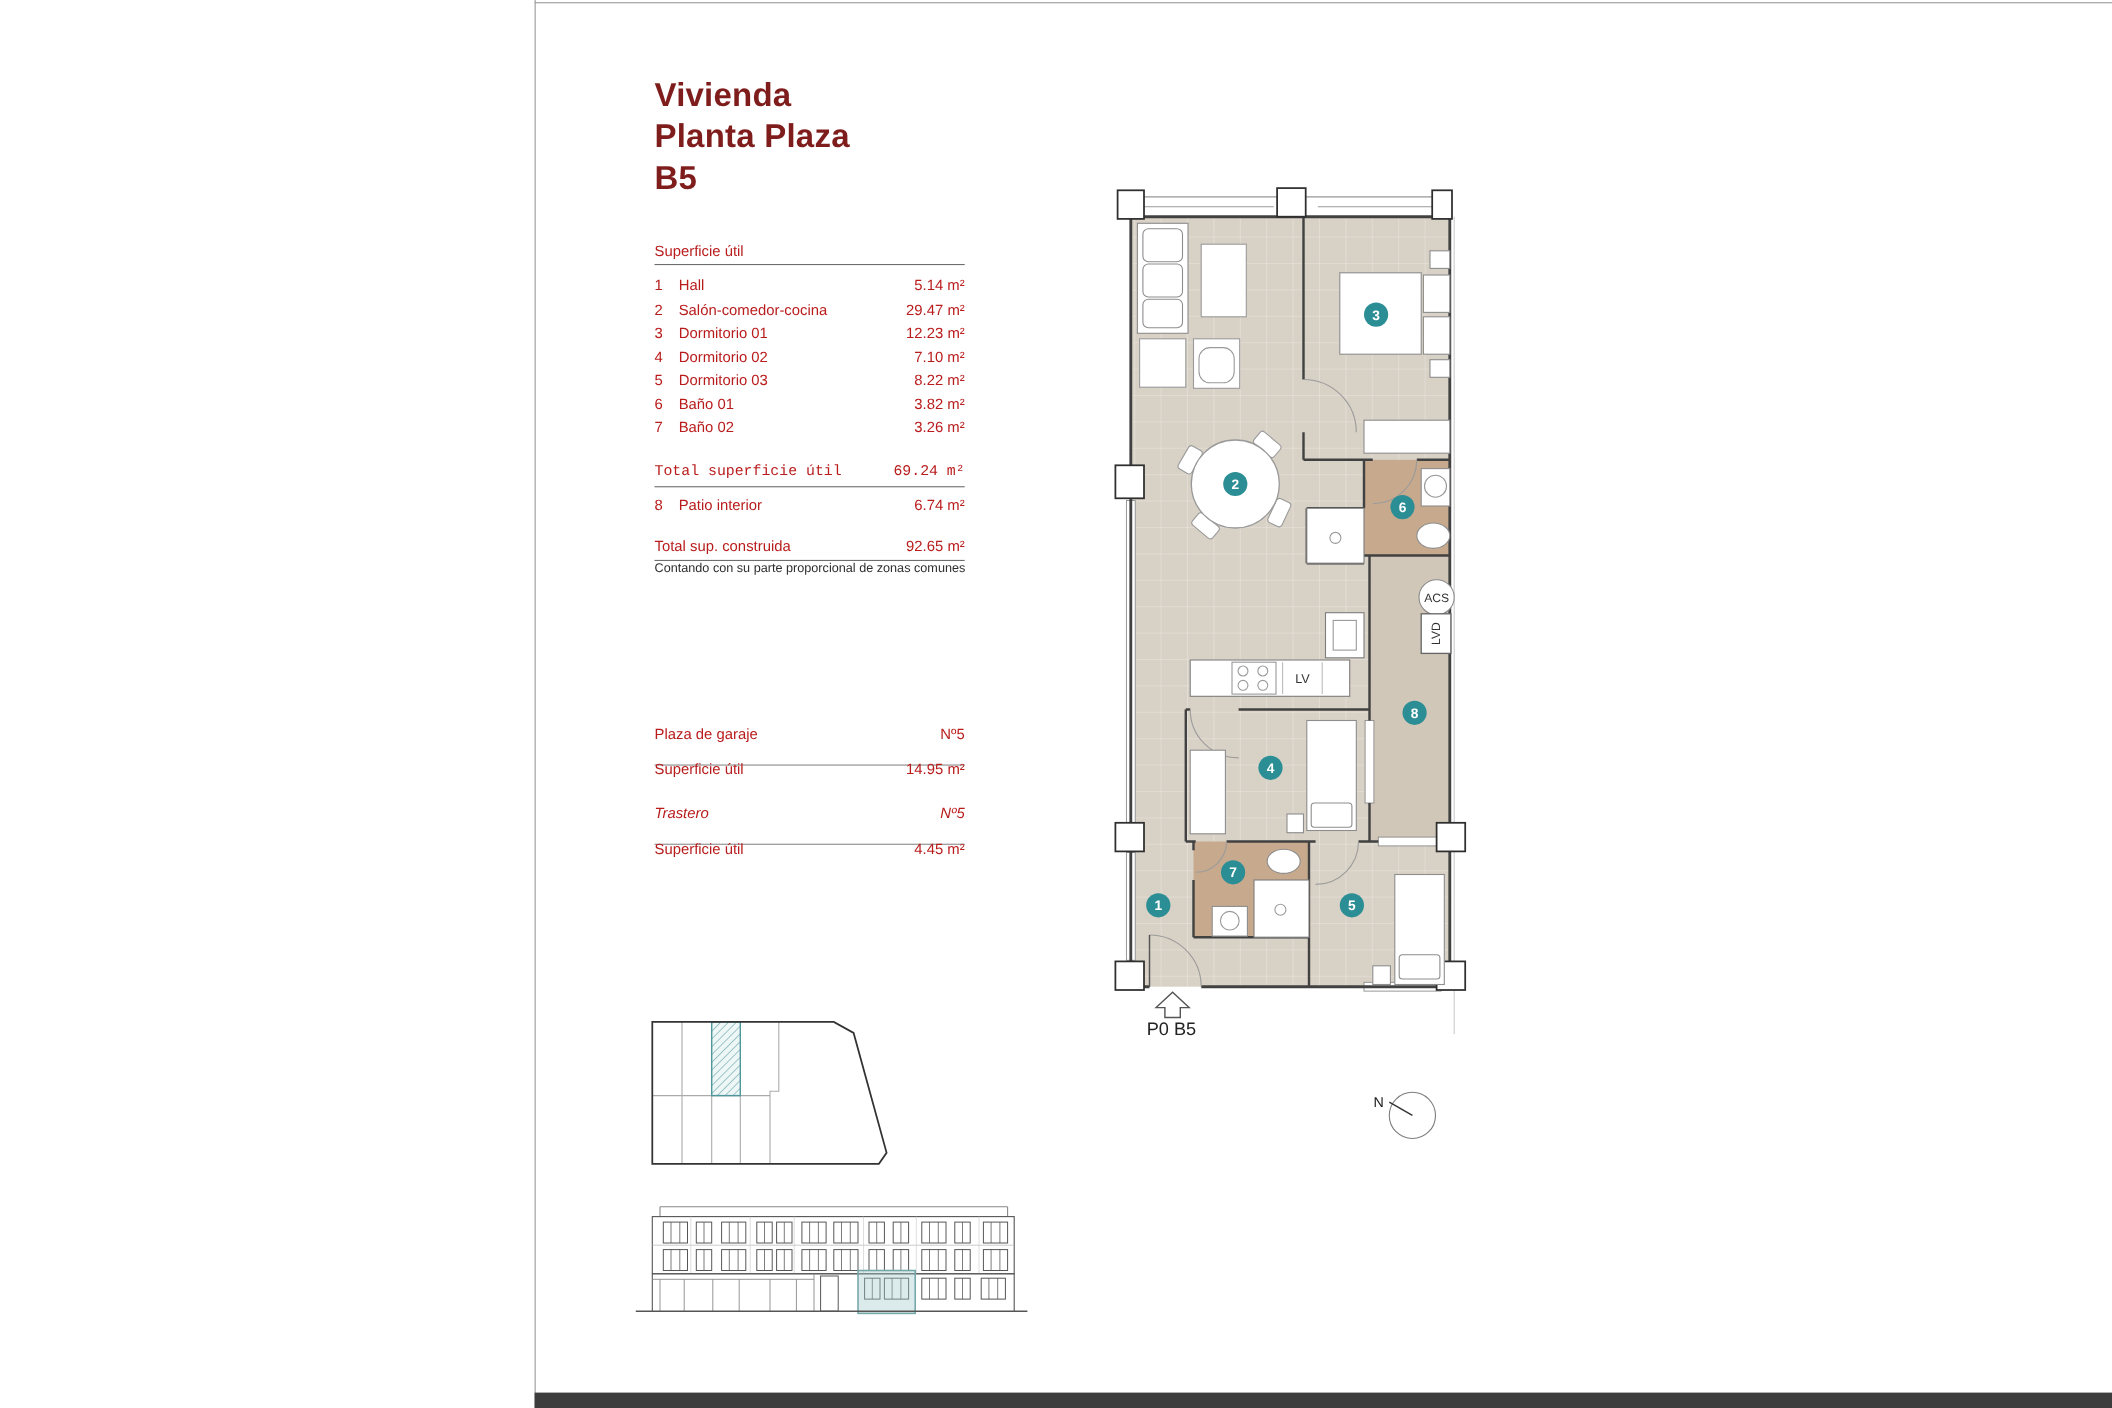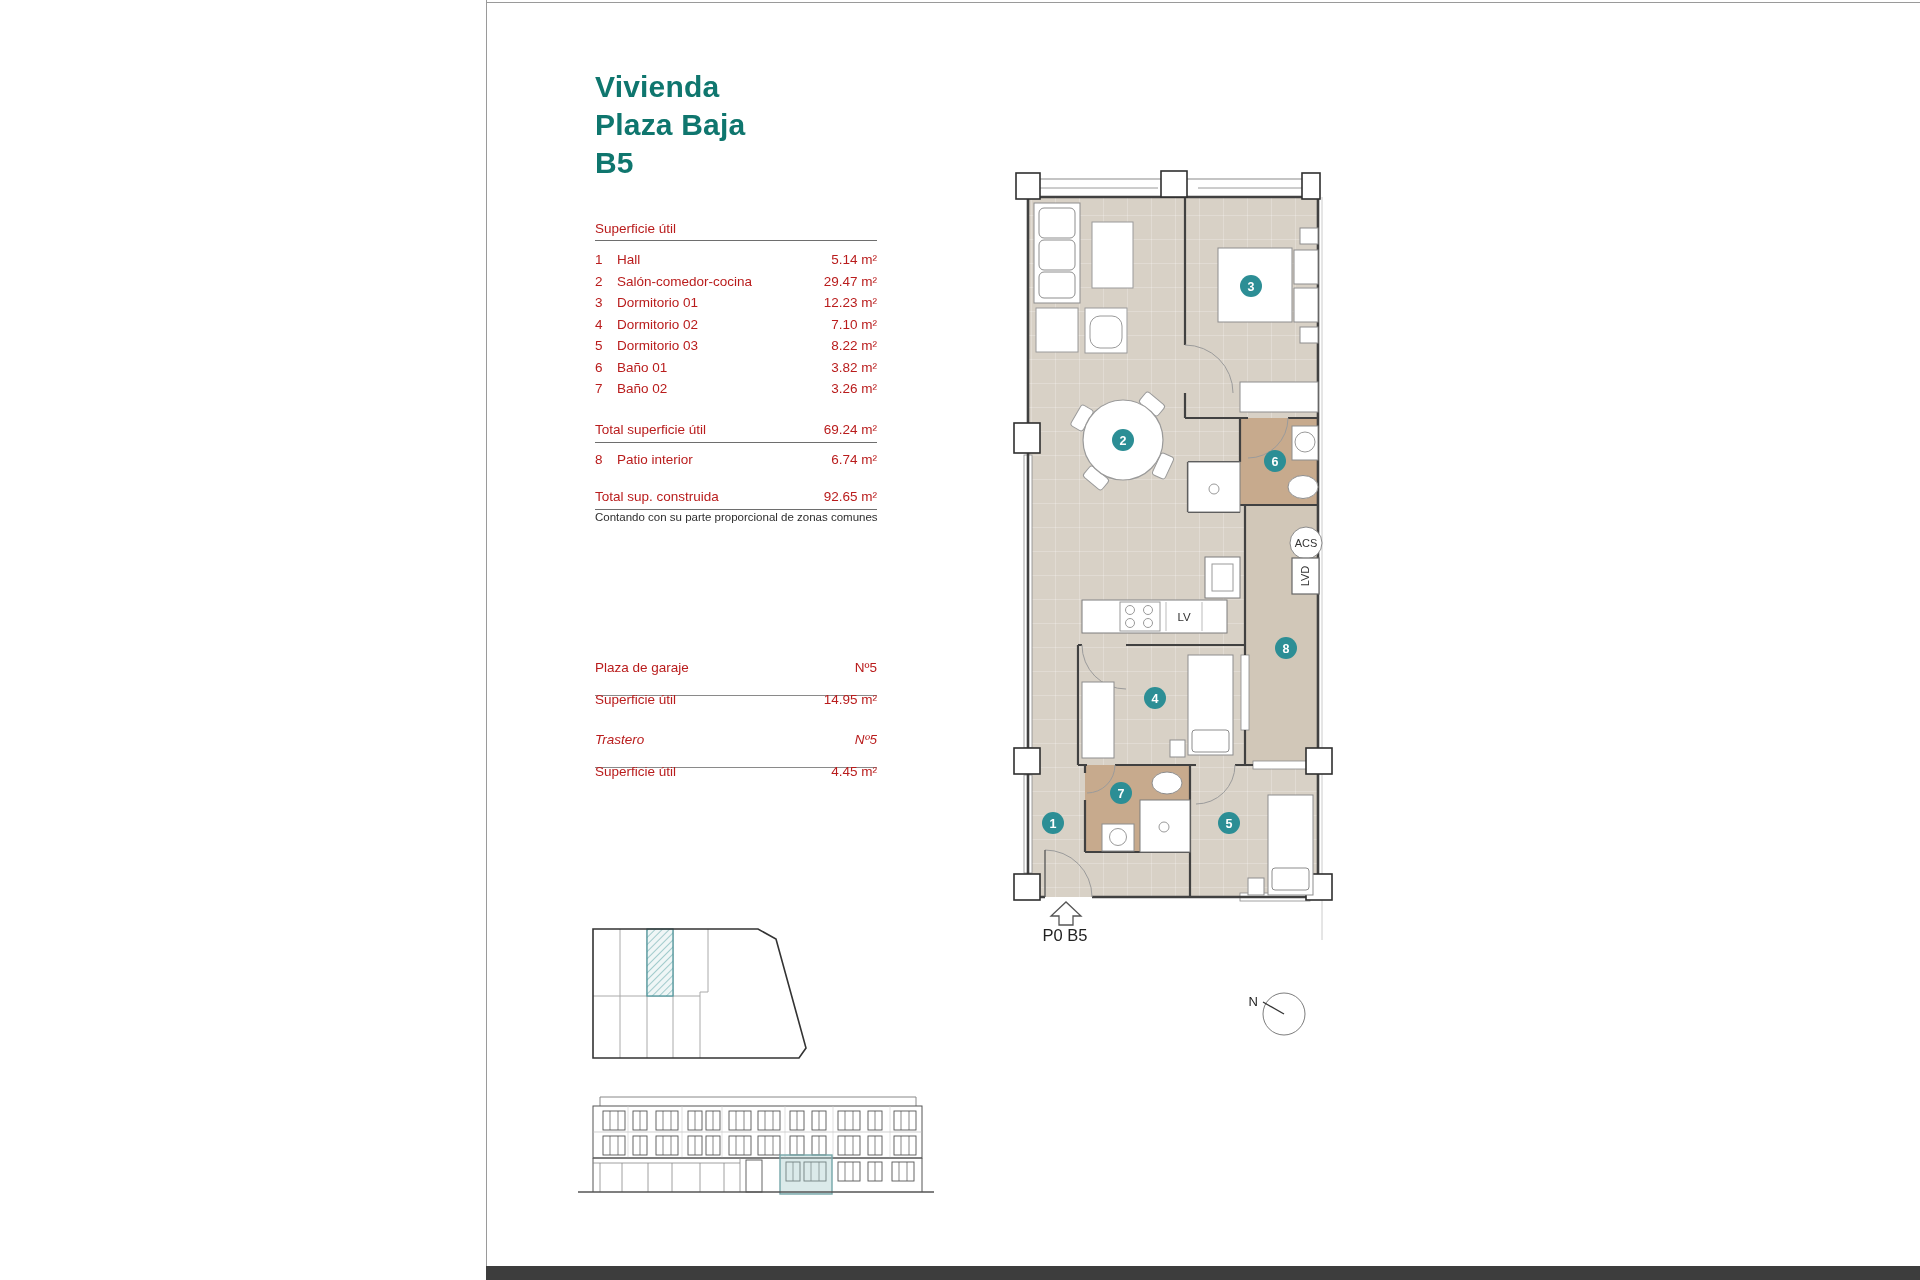--- a/index.html
+++ b/index.html
@@ -4,21 +4,21 @@
 <style>
   html,body{margin:0;padding:0;background:#ffffff;}
   .canvas{position:relative;width:1920px;height:1280px;background:#ffffff;overflow:hidden;
           font-family:"Liberation Sans","DejaVu Sans",sans-serif;color:#1f1f1f;}
   
   .frame-left{position:absolute;left:486px;top:0;width:1px;height:1280px;background:#9a9a9a;}
   .frame-top{position:absolute;left:486px;top:2px;width:1434px;height:1px;background:#9a9a9a;}
   .frame-bottom{position:absolute;left:486px;top:1266px;width:1434px;height:14px;background:#3d3d3d;}
   
   .title{position:absolute;left:595px;top:68px;font-size:30px;line-height:38px;font-weight:700;
-         color:#0f766e;letter-spacing:0.2px;}
+         color:#7f1d1d;letter-spacing:0.2px;}
   
   .row{position:absolute;left:595px;width:282px;display:flex;align-items:baseline;
        font-size:13.5px;color:#b91c1c;}
   .row .num{width:22px;flex:0 0 22px;}
   .row .lbl{flex:1 1 auto;}
   .row .val{flex:0 0 auto;text-align:right;}
   .hdr{border-bottom:1px solid #6e6e6e;padding-bottom:4px;}
   .rule{border-bottom:1px solid #6e6e6e;padding-bottom:5px;}
   .rule-lt{border-bottom:1px solid #8a8a8a;padding-bottom:20px;}
   .note{position:absolute;left:595px;top:511px;width:300px;font-size:11.5px;color:#2e2e2e;}
@@ -29,21 +29,21 @@
 <body>
 
 <div class="canvas">
 
   <div class="frame-left"></div>
   <div class="frame-top"></div>
   <div class="frame-bottom"></div>
 
   <div class="title">
     <div>Vivienda</div>
-    <div>Plaza Baja</div>
+    <div>Planta Plaza</div>
     <div>B5</div>
   </div>
 
   <div class="row hdr" style="top:221px;">
     <span class="lbl">Superficie útil</span>
   </div>
 
   <div class="row" style="top:252px;">
       <span class="num">1</span>
       <span class="lbl">Hall</span>
@@ -73,21 +73,21 @@
       <span class="num">6</span>
       <span class="lbl">Baño 01</span>
       <span class="val">3.82 m²</span>
     </div>
   <div class="row" style="top:381px;">
       <span class="num">7</span>
       <span class="lbl">Baño 02</span>
       <span class="val">3.26 m²</span>
     </div>
 
-  <div class="row rule" style="top:422px;">
+  <div class="row rule" style="top:422px;font-family:Liberation Mono, monospace;">
     <span class="lbl">Total superficie útil</span>
     <span class="val">69.24 m²</span>
   </div>
   <div class="row" style="top:452px;">
     <span class="num">8</span>
     <span class="lbl">Patio interior</span>
     <span class="val">6.74 m²</span>
   </div>
   <div class="row rule" style="top:489px;">
     <span class="lbl">Total sup. construida</span>

